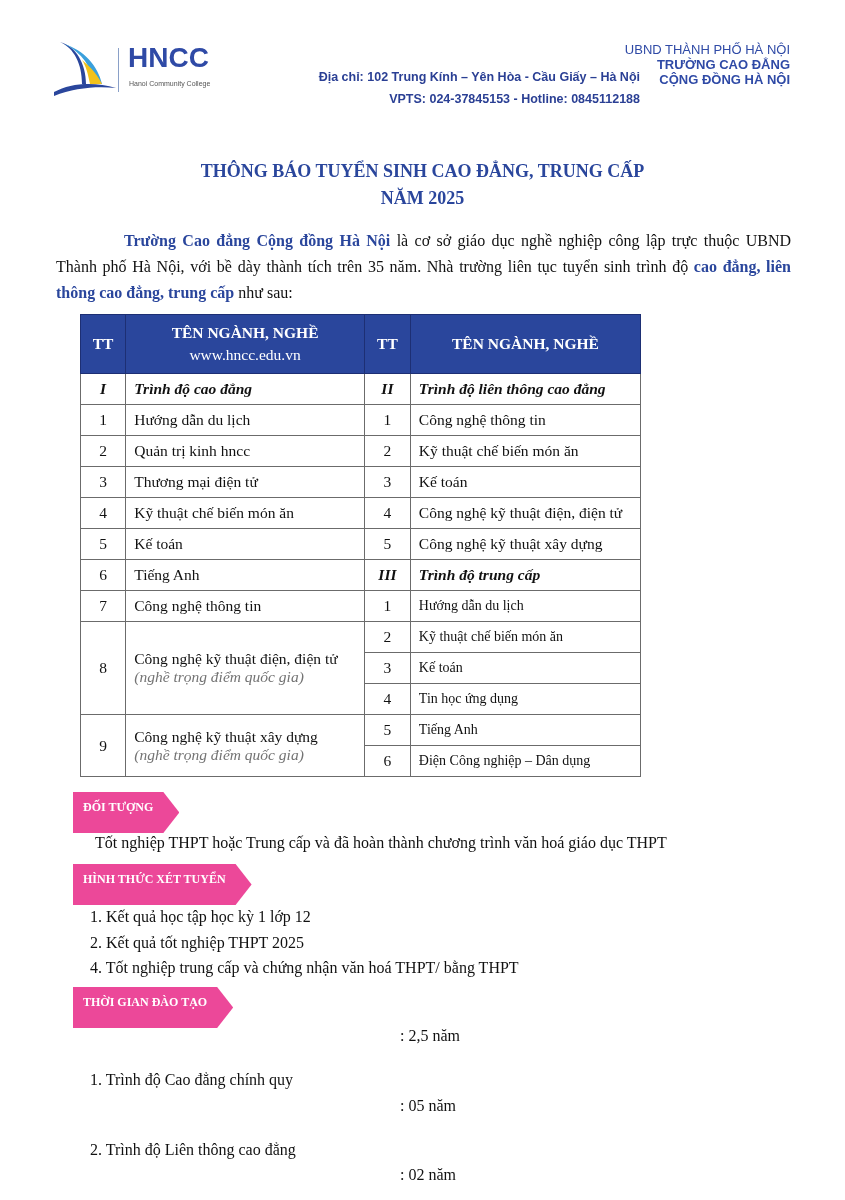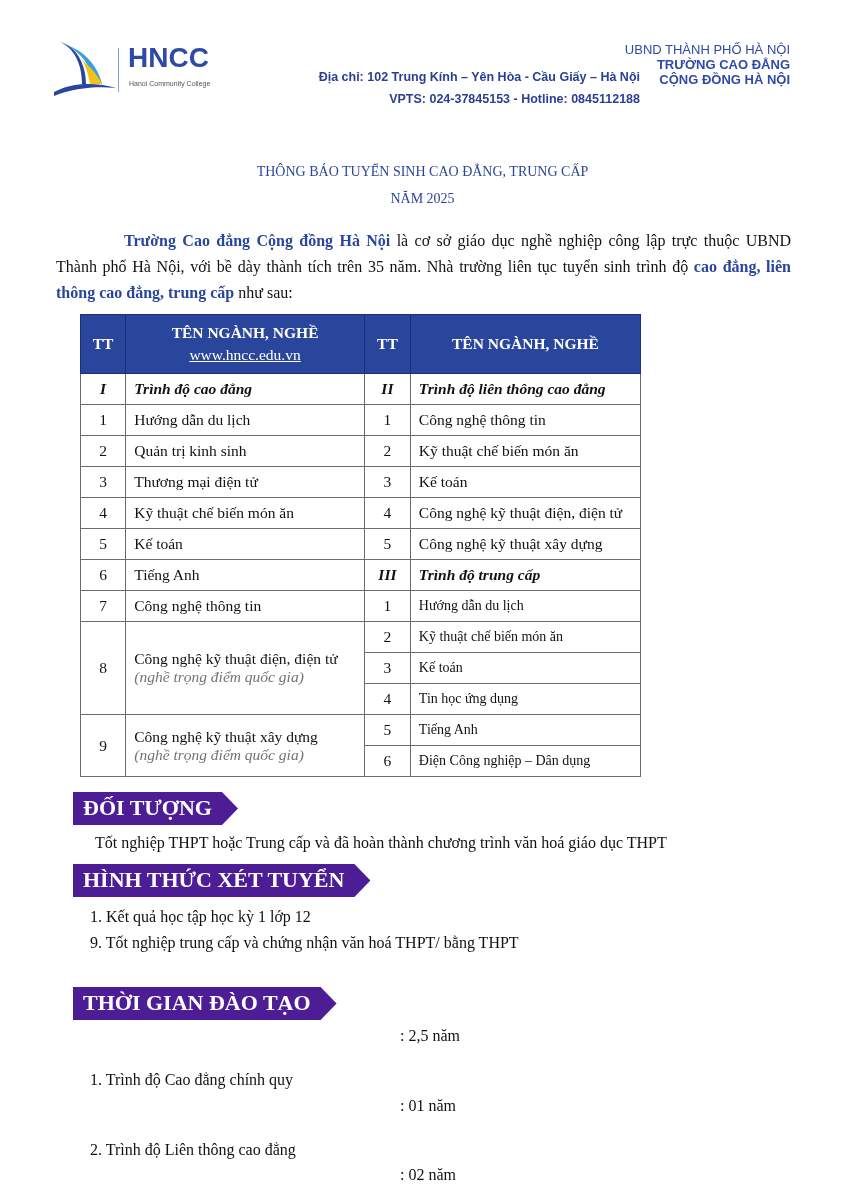--- a/index.html
+++ b/index.html
@@ -9,38 +9,38 @@
   
   .logo { left:52px; top:38px; width:200px; height:60px; }
   .logo-name { left:128px; top:44px; font-family:"Liberation Sans", sans-serif; font-weight:bold; font-size:28px; color:#2f4aa6; letter-spacing:0px; line-height:1; }
   .logo-sub { left:129px; top:80px; font-family:"Liberation Sans", sans-serif; font-size:7px; color:#555; }
   .logo-divider { left:118px; top:48px; width:1px; height:44px; background:#8aa0c8; }
   .addr { left:240px; top:66px; width:400px; text-align:right; font-family:"Liberation Sans", sans-serif; font-weight:bold; font-size:12.5px; color:#2a3f94; line-height:22px; }
   .org { right:55px; top:42px; text-align:right; font-family:"Liberation Sans", sans-serif; font-size:13px; line-height:15px; color:#2f4aa6; }
   .org .b { font-weight:bold; }
 
   
-  .title { left:0; top:158px; width:845px; text-align:center; font-weight:normal; font-size:14px; color:#2a469c; line-height:27px; }
+  .title { left:0; top:158px; width:845px; text-align:center; font-weight:bold; font-size:18px; color:#2a469c; line-height:27px; }
 
   
   .intro { left:56px; top:228px; width:735px; font-size:16px; line-height:26px; text-align:justify; }
   .intro .hl { color:#2a469c; font-weight:bold; }
 
   
   table.prog { position:absolute; left:80px; top:314px; width:561px; border-collapse:collapse; font-size:15.5px; }
   table.prog td, table.prog th { border:1px solid #6b6b6b; padding:0 8px; height:30px; }
   table.prog th { background:#2a469c; color:#fff; font-weight:bold; font-size:15.5px; border-color:#1d2f74; height:58px; line-height:22px; }
-  table.prog th a { color:#fff; font-weight:normal; text-decoration:underline; }
+  table.prog th a { color:#fff; font-weight:normal; }
   td.c { text-align:center; }
   td.sec { font-weight:bold; font-style:italic; }
   td.small { font-size:14px; }
   .red { color:#737373; font-style:italic; }
 
   
-  .tag { background:#4c1d95; color:#fff; font-weight:bold; font-size:22px; height:33px; line-height:31px; padding:0 26px 0 10px; clip-path:polygon(0 0, calc(100% - 16px) 0, 100% 50%, calc(100% - 16px) 100%, 0 100%); }
+  .tag { background:#ec4899; color:#fff; font-weight:bold; font-size:12px; height:41px; line-height:31px; padding:0 26px 0 10px; clip-path:polygon(0 0, calc(100% - 16px) 0, 100% 50%, calc(100% - 16px) 100%, 0 100%); }
   .para { font-size:16px; }
   ol.lst { margin:0; padding:0; list-style:none; font-size:16px; line-height:25.5px; }
   .dur-row { display:flex; }
   .dur-row .lbl { width:310px;margin-top:44px; }
 </style>
 </head>
 <body>
 
 <svg class="abs logo" viewBox="0 0 66 60" style="left:52px;top:38px;width:66px;height:60px;">
   <path d="M8 4 C22 10 30 26 30 46 L34 46 C34 26 24 8 8 4 Z" fill="#2a469c"></path>
@@ -92,21 +92,21 @@
     <td class="sec">Trình độ liên thông cao đẳng</td>
   </tr>
   <tr>
     <td class="c">1</td>
         <td>Hướng dẫn du lịch</td>
     <td class="c">1</td>
         <td>Công nghệ thông tin</td>
   </tr>
   <tr>
     <td class="c">2</td>
-        <td>Quản trị kinh sinh</td>
+        <td>Quản trị kinh hncc</td>
     <td class="c">2</td>
         <td>Kỹ thuật chế biến món ăn</td>
   </tr>
   <tr>
     <td class="c">3</td>
         <td>Thương mại điện tử</td>
     <td class="c">3</td>
         <td>Kế toán</td>
   </tr>
   <tr>
@@ -165,30 +165,31 @@
   </tr>
 </tbody>
   </table>
 
 <div class="abs tag" style="left:73px;top:792px;">ĐỐI TƯỢNG</div>
 <div class="abs para" style="left:95px;top:834px;">Tốt nghiệp THPT hoặc Trung cấp và đã hoàn thành chương trình văn hoá giáo dục THPT</div>
 
 <div class="abs tag" style="left:73px;top:864px;">HÌNH THỨC XÉT TUYỂN</div>
 <ol class="abs lst" style="left:90px;top:904px;">
   <li>1. Kết quả học tập học kỳ 1 lớp 12</li>
-  <li>9. Tốt nghiệp trung cấp và chứng nhận văn hoá THPT/ bằng THPT</li>
+  <li>2. Kết quả tốt nghiệp THPT 2025</li>
+  <li>4. Tốt nghiệp trung cấp và chứng nhận văn hoá THPT/ bằng THPT</li>
 </ol>
 
 <div class="abs tag" style="left:73px;top:987px;">THỜI GIAN ĐÀO TẠO</div>
 <div class="abs" style="left:90px;top:1023px;font-size:16px;line-height:25.5px;">
   <div class="dur-row">
       <span class="lbl">1. Trình độ Cao đẳng chính quy</span>
       <span>: 2,5 năm</span>
     </div>
   <div class="dur-row">
       <span class="lbl">2. Trình độ Liên thông cao đẳng</span>
-      <span>:  01 năm</span>
+      <span>:  05 năm</span>
     </div>
   <div class="dur-row">
       <span class="lbl">3. Trình độ Trung cấp</span>
       <span>:  02 năm</span>
     </div>
 </div>
 
 </body></html>

